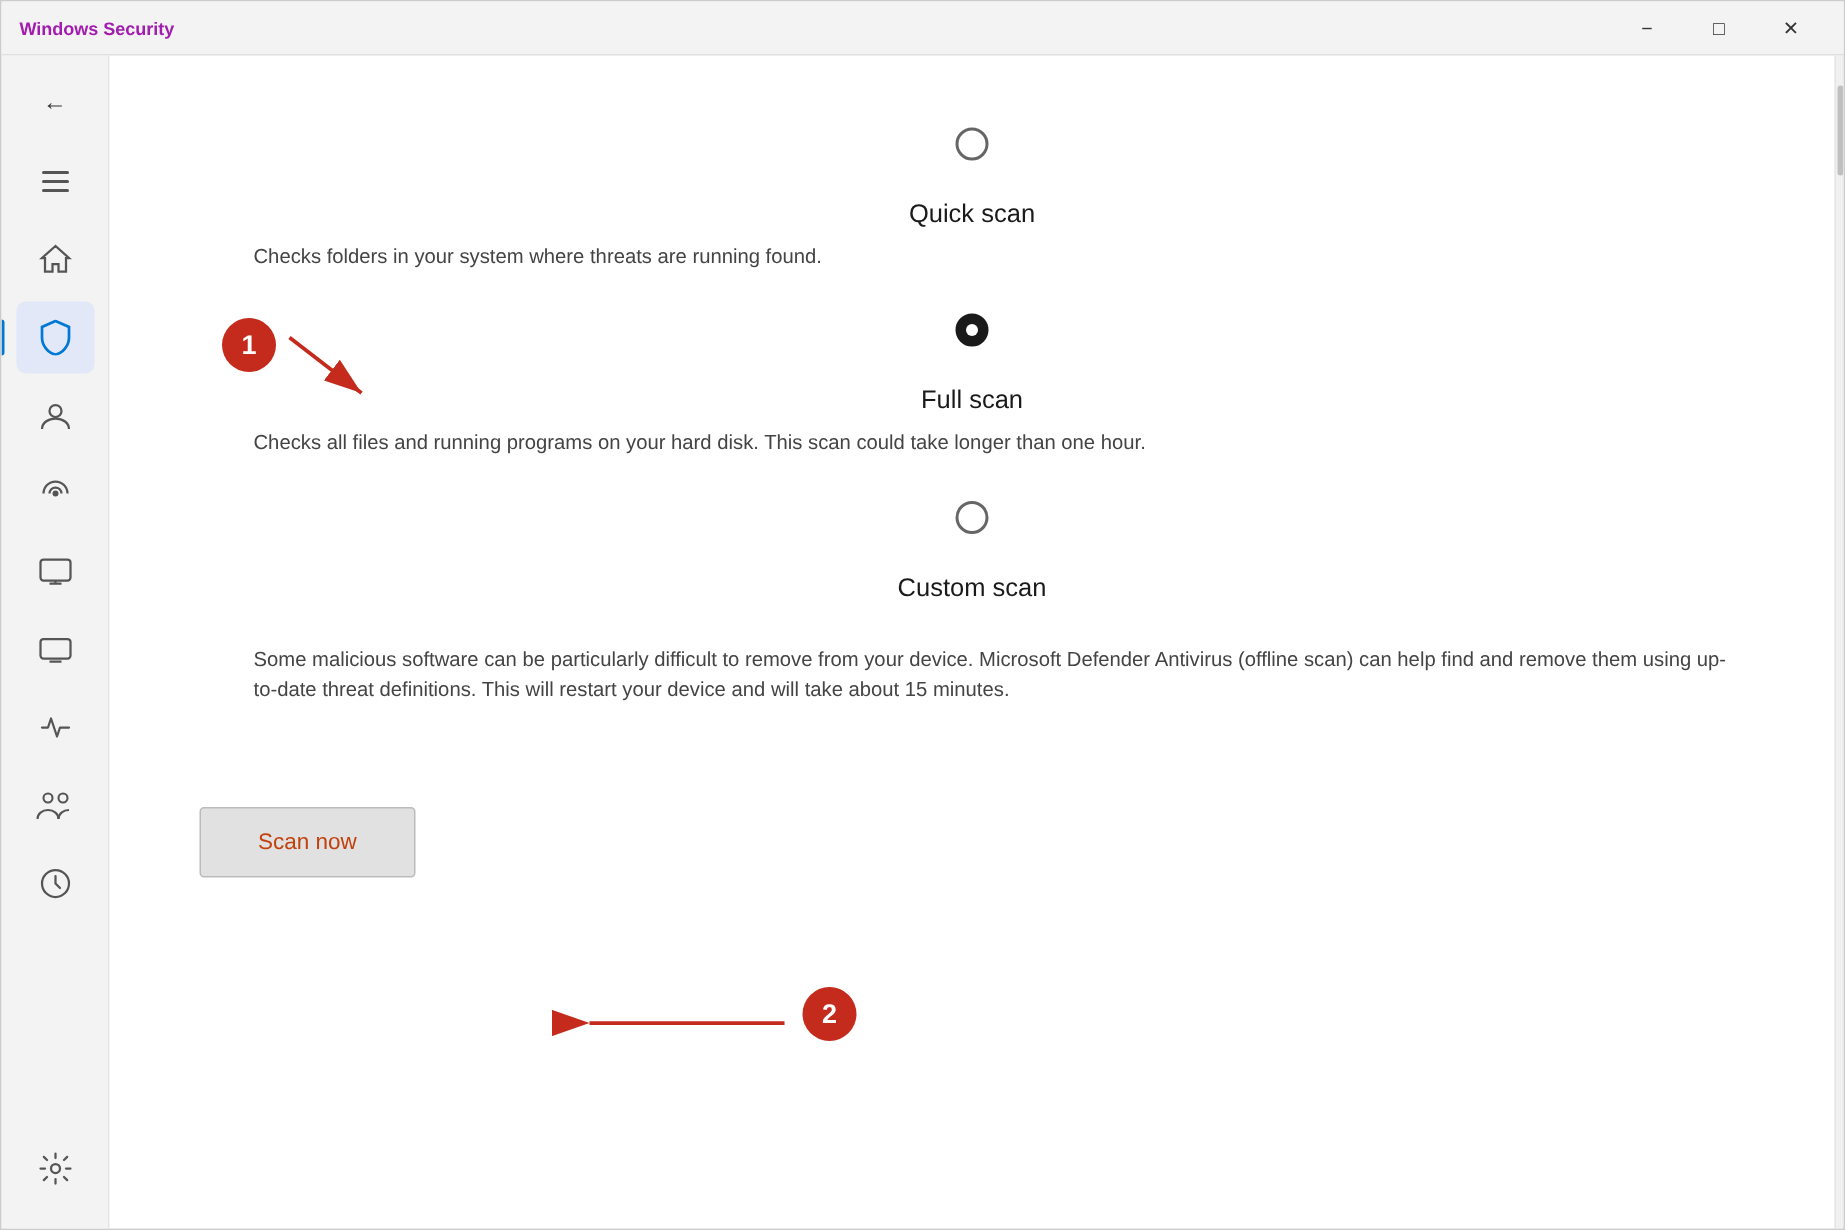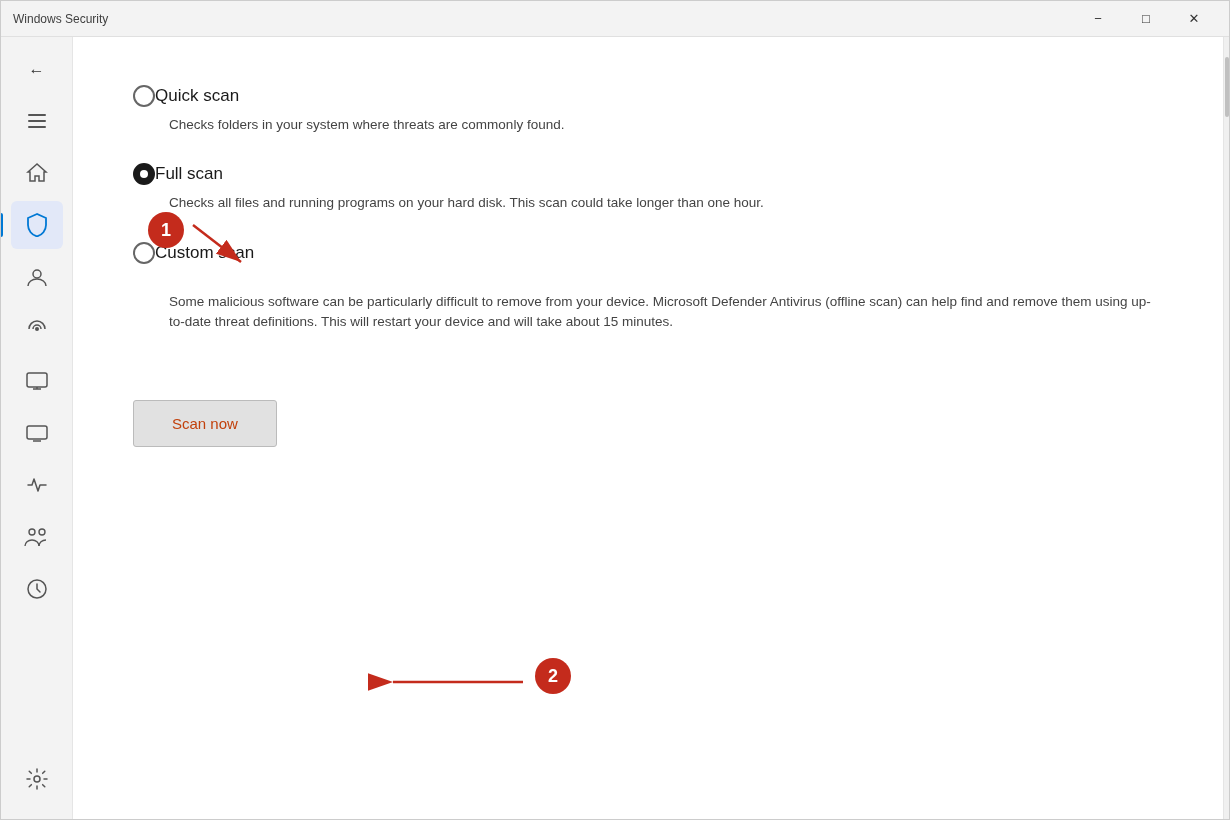--- a/index.html
+++ b/index.html
@@ -30,22 +30,22 @@
       align-items: center;
       justify-content: space-between;
       height: 36px;
       background: #f3f3f3;
       padding: 0 12px;
       border-bottom: 1px solid #e0e0e0;
       flex-shrink: 0;
     }
     .title-bar-title {
       font-size: 12px;
-      color: #404040;
-      font-weight: 400;
+      color: #a21caf;
+      font-weight: 700;
       text-align: center;
     }
     .title-bar-controls {
       display: flex;
       gap: 2px;
     }
     .title-bar-btn {
       width: 46px;
       height: 32px;
       display: flex;
@@ -144,22 +144,23 @@
       left: 1px;
     }
 
     
     .scan-option {
       margin-bottom: 28px;
     }
     .scan-option-header {
       display: flex;
       align-items: center;
-      gap: 0;
+      gap: 26px;
       margin-bottom: 8px;
+      flex-direction: column;
     }
     .radio-outer {
       width: 22px;
       height: 22px;
       border-radius: 50%;
       border: 2px solid #666;
       display: flex;
       align-items: center;
       justify-content: center;
       flex-shrink: 0;
@@ -334,21 +335,21 @@
       <div class="main-content">
 
         
         
         <div class="scan-option">
           <div class="scan-option-header">
             <div class="radio-outer">
             </div>
             <span class="scan-title">Quick scan</span>
           </div>
-          <p class="scan-desc">Checks folders in your system where threats are commonly found.</p>
+          <p class="scan-desc">Checks folders in your system where threats are running found.</p>
         </div>
 
         
         <div class="scan-option">
           <div class="scan-option-header">
             <div class="radio-outer selected">
               <div class="radio-inner"></div>
             </div>
             <span class="scan-title">Full scan</span>
           </div>

